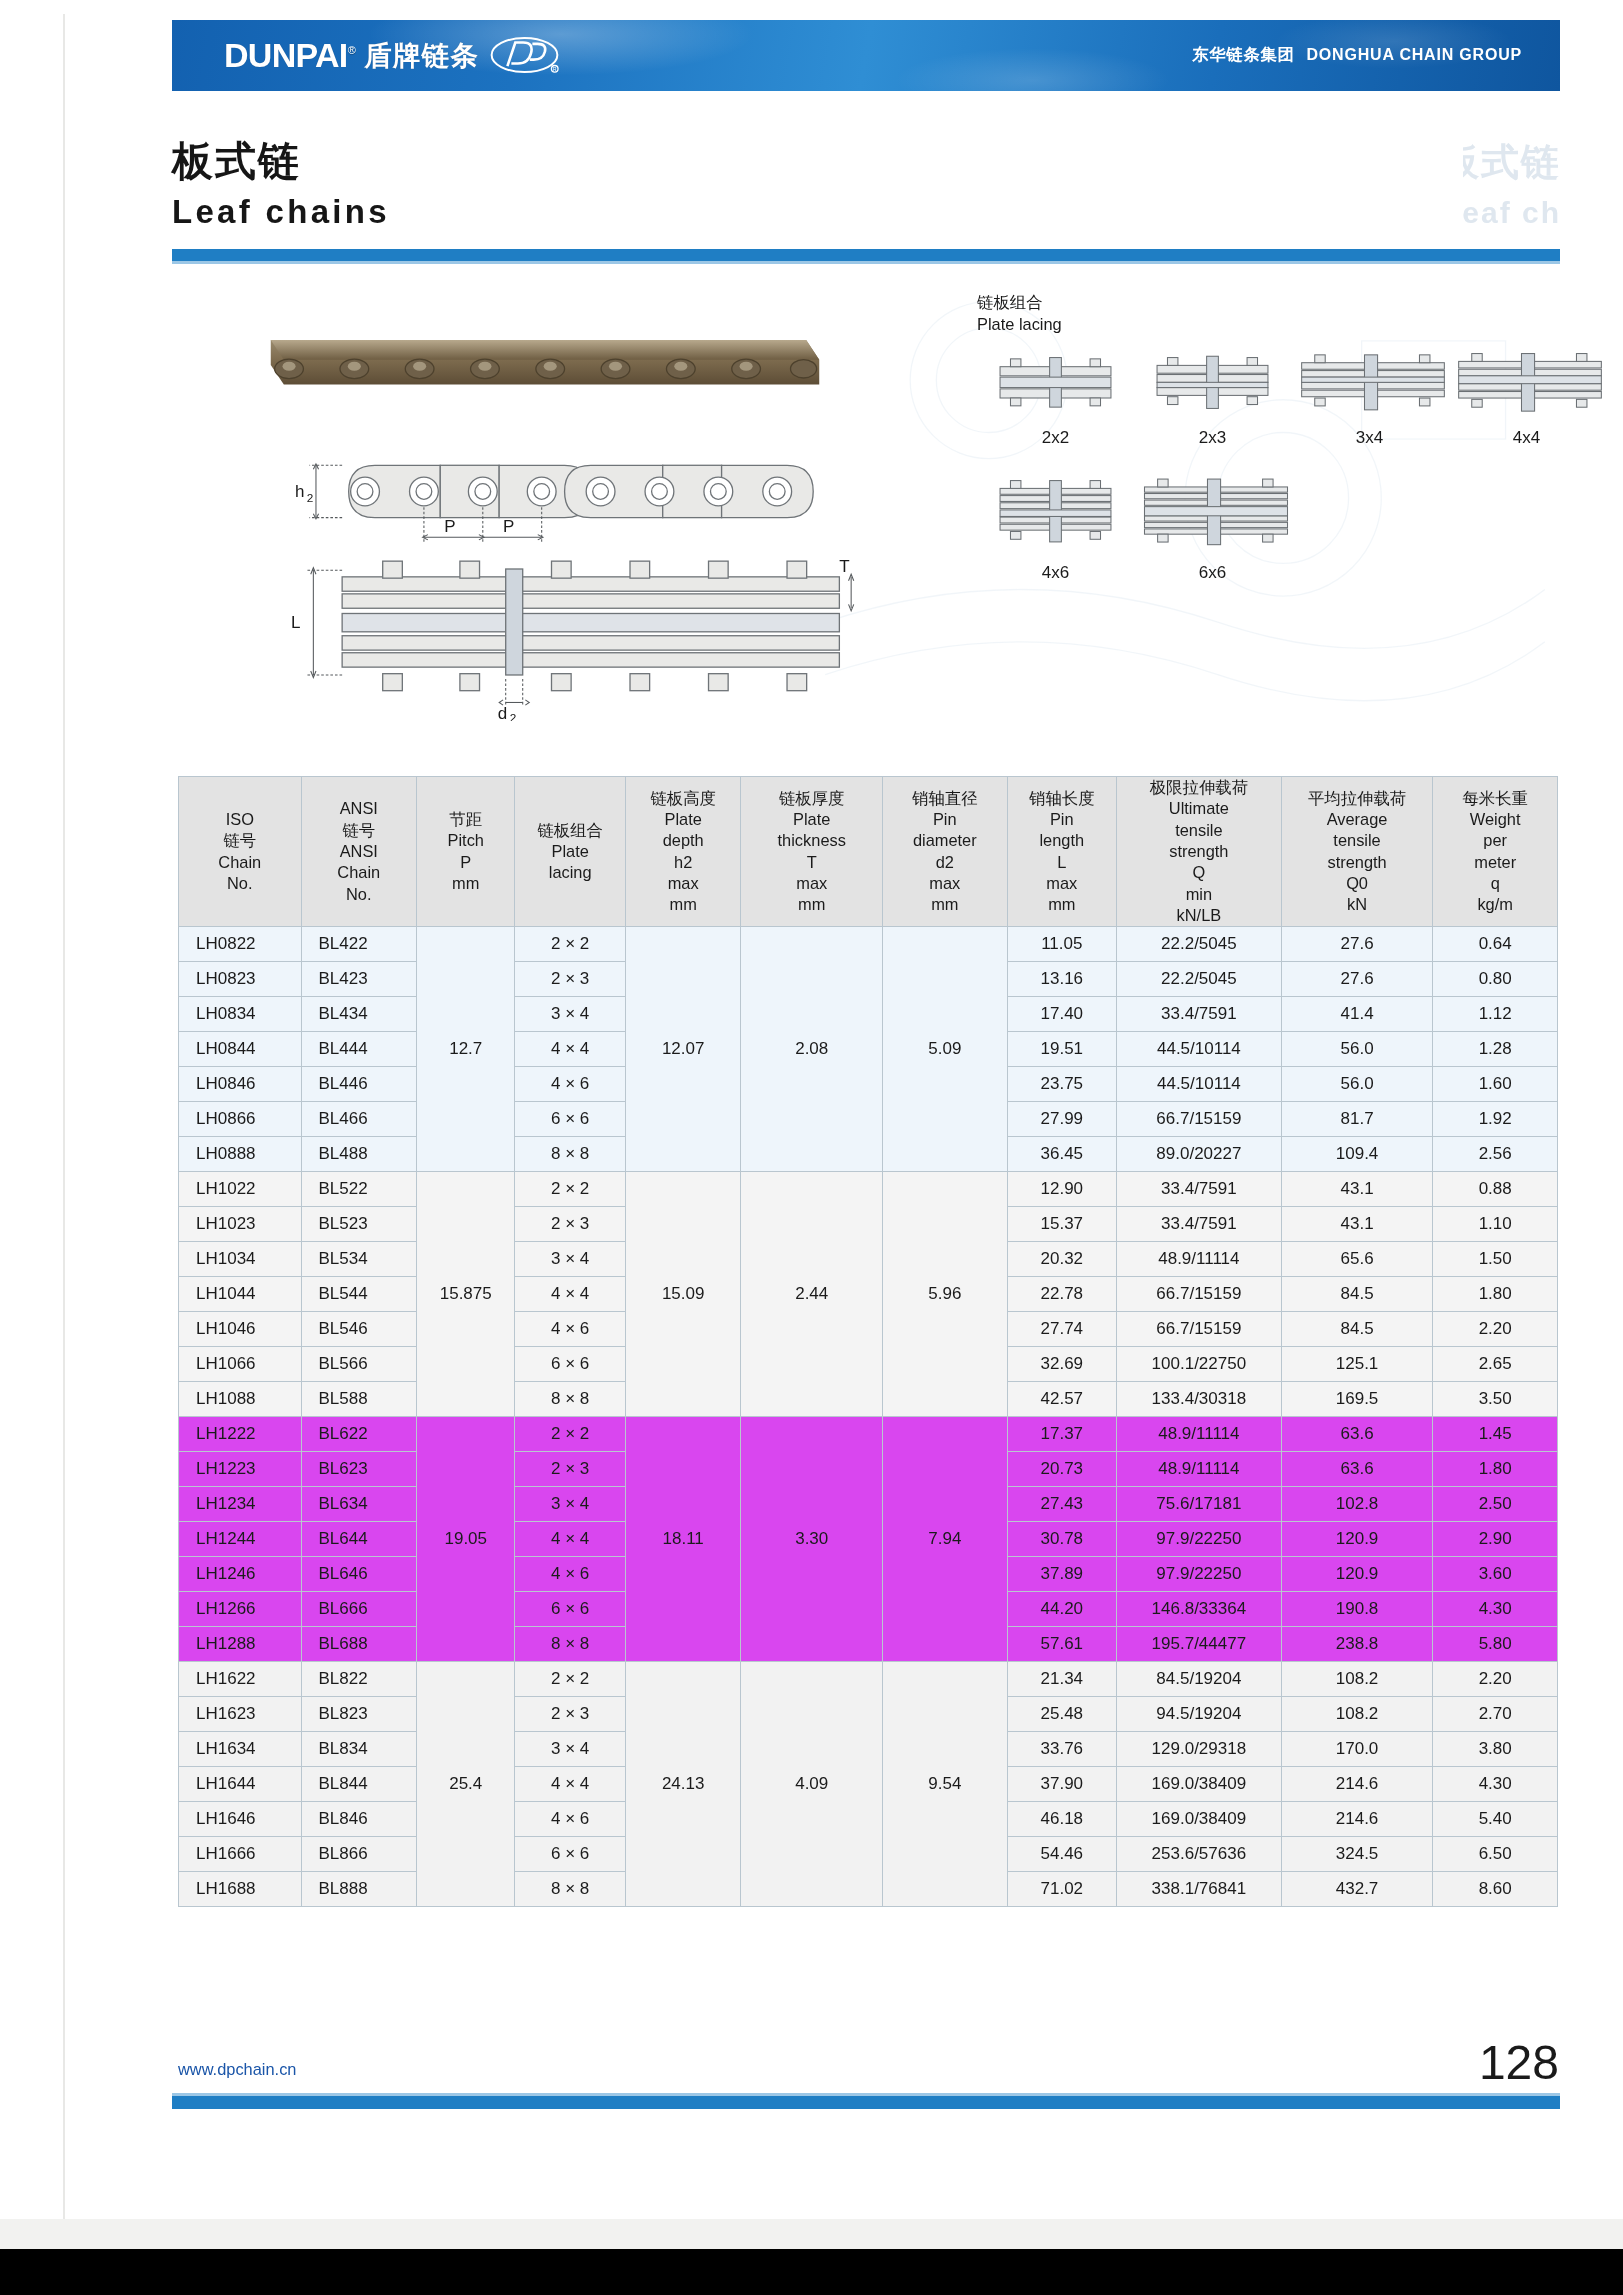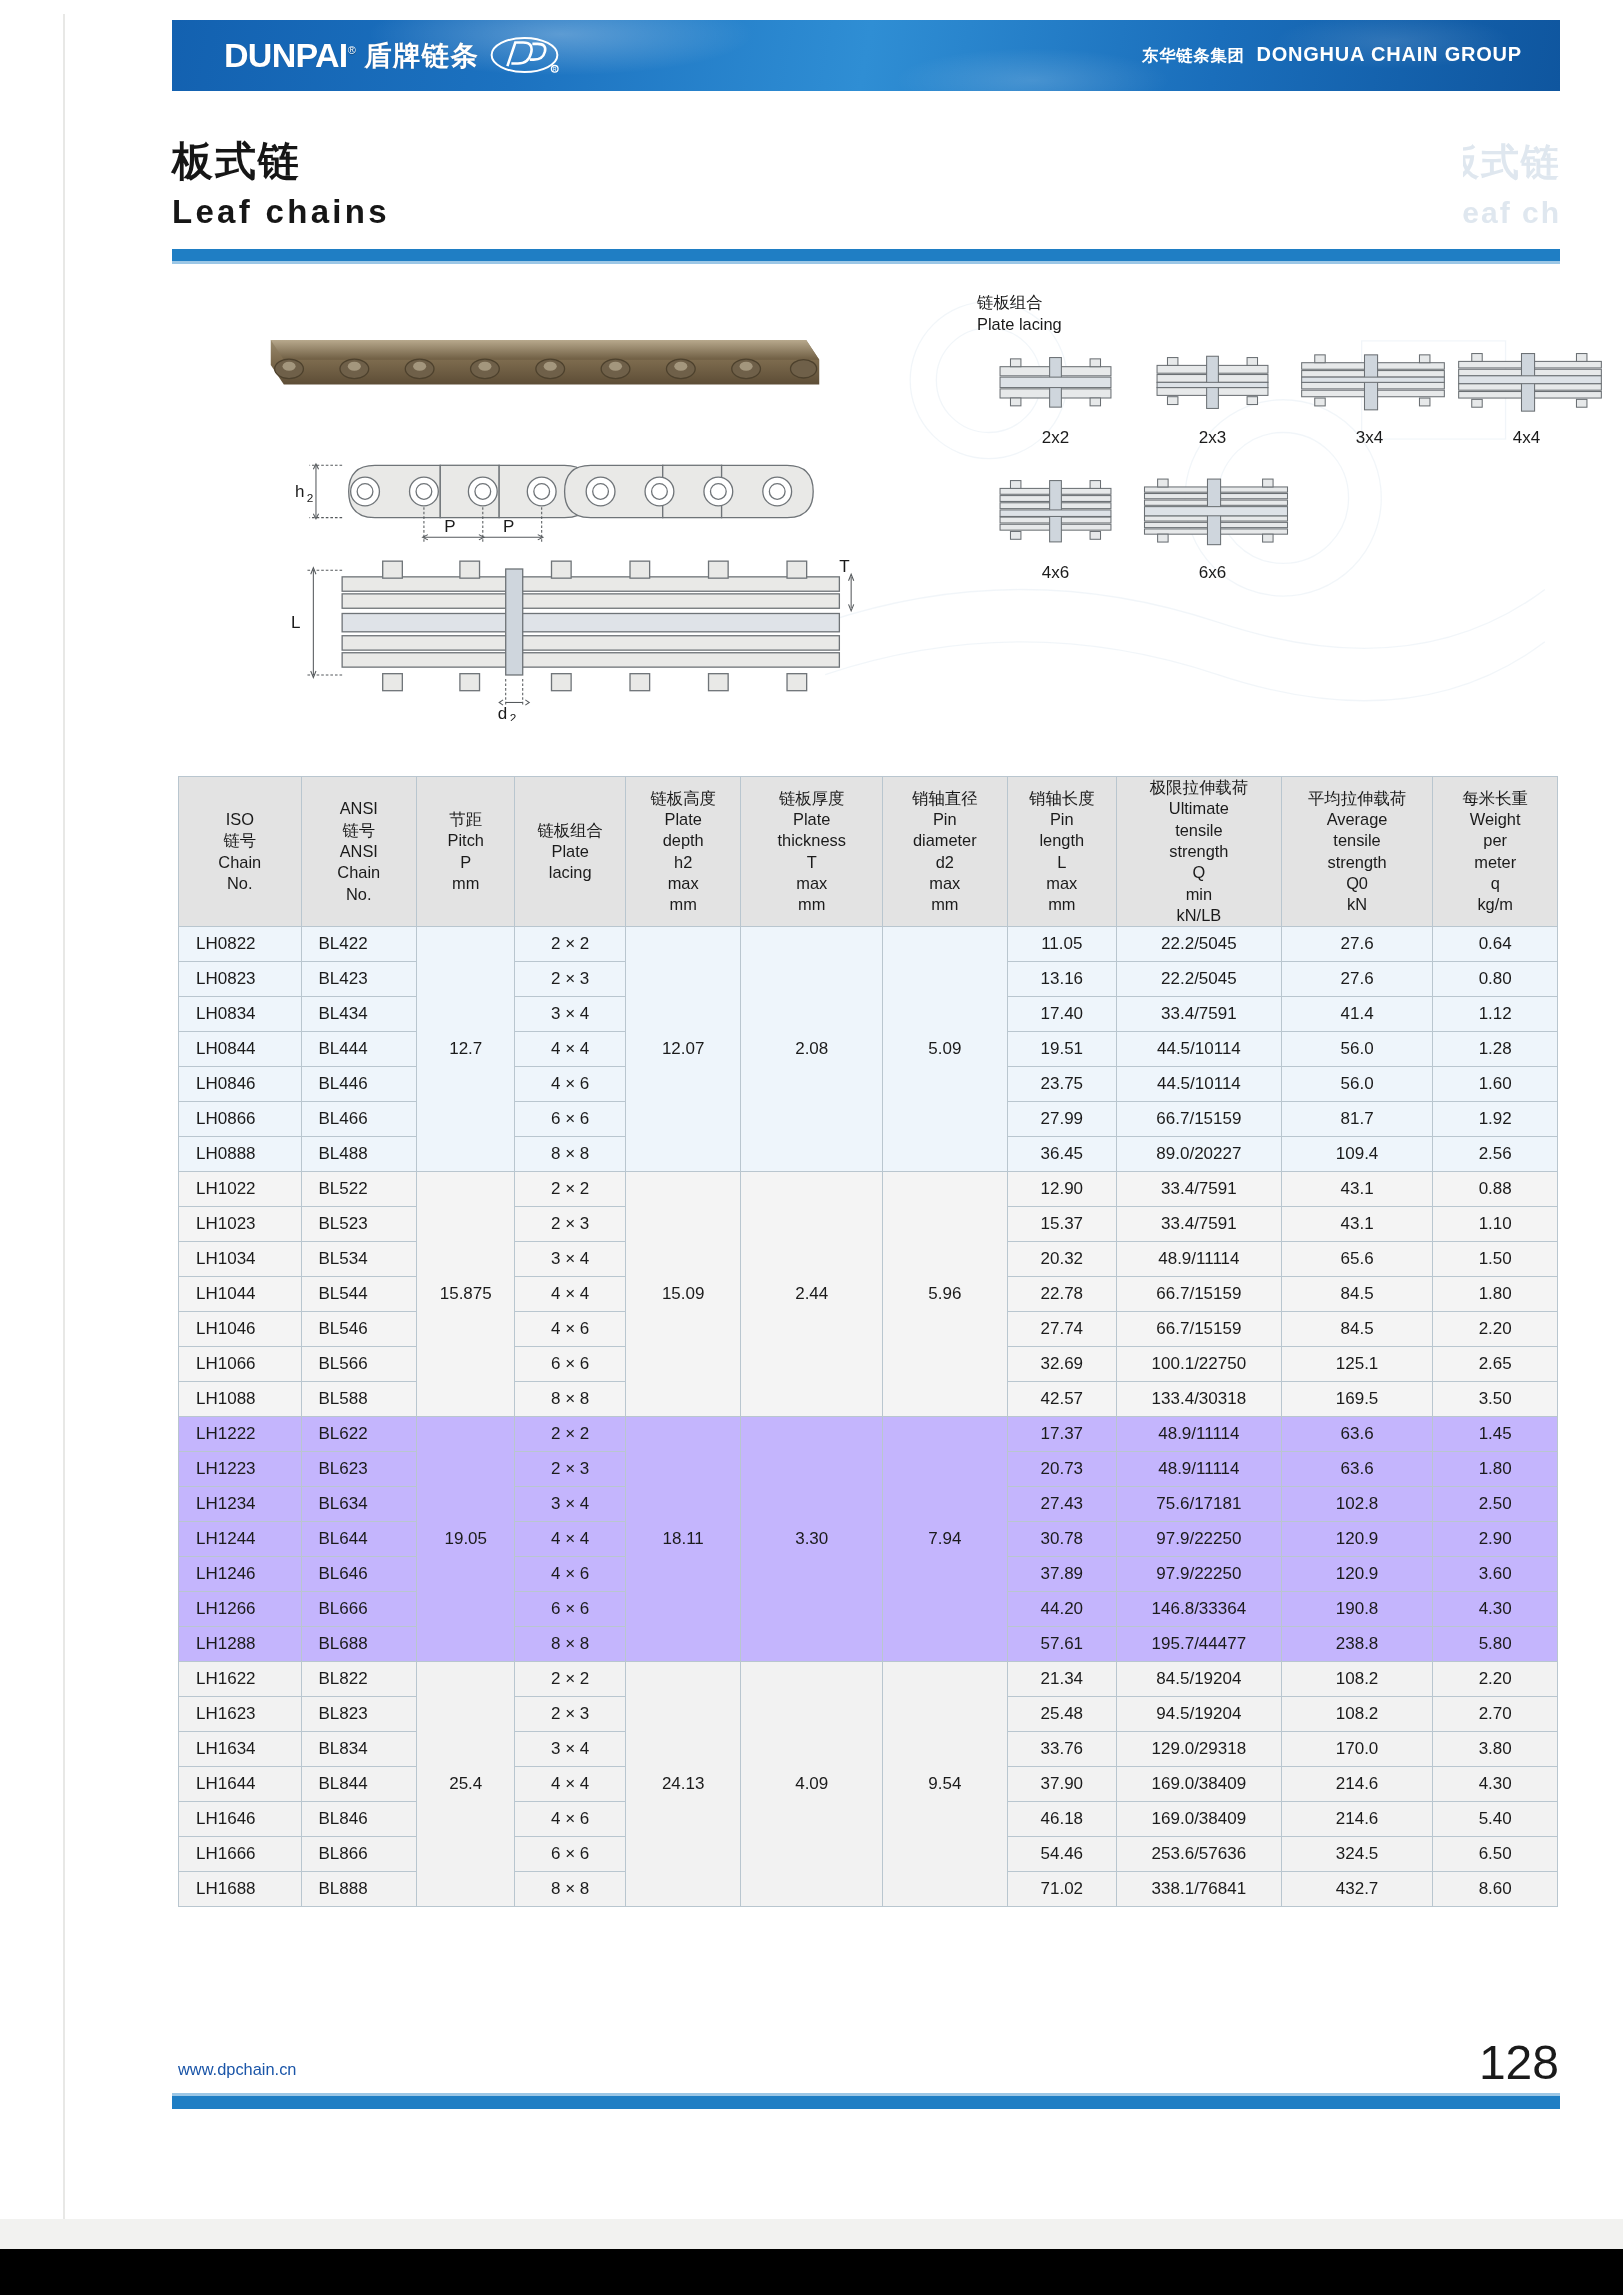--- a/index.html
+++ b/index.html
@@ -66,21 +66,21 @@
   }
   .logo-mark {
     position: relative; width: 71px; height: 41px;
   }
   .logo-mark svg { position: absolute; left: 0; top: 0; }
   .banner-right {
     position: absolute; right: 38px; top: 50%; transform: translateY(-50%);
     display: flex; align-items: baseline; gap: 11.8px; z-index: 2;
   }
   .banner-right .cn { font-size: 16.4px; color: #ffffff; font-weight: bold; letter-spacing: 0.7px; }
-  .banner-right .en { font-size: 20px; color: #ffffff; font-weight: bold; letter-spacing: 0.8px; }
+  .banner-right .en { font-size: 16px; color: #ffffff; font-weight: bold; letter-spacing: 0.8px; }
 
   
   .title-cn {
     position: absolute; left: 172px; top: 134px;
     font-size: 41px; font-weight: bold; color: #161616; letter-spacing: 2px;
   }
   .title-en {
     position: absolute; left: 172px; top: 193px;
     font-size: 33px; font-weight: bold; color: #161616; letter-spacing: 3.3px;
   }
@@ -140,21 +140,21 @@
   }
   .hdr-cn { display: block; font-size: 16.4px; }
   .hdr-en { display: block; font-size: 16.4px; }
   .hdr-sym { display: block; font-size: 16.4px; }
   .hdr-unit { display: block; font-size: 16.4px; }
 
   tbody td { height: 35px; padding: 0 6.5px; }
   tbody td.left { text-align: left; padding-left: 17px; }
   tbody tr.band-a td { background: #eef5fb; }
   tbody tr.band-b td { background: #f4f4f4; }
-  tbody tr.band-c td { background: #c4b5fd; }
+  tbody tr.band-c td { background: #d946ef; }
   tbody tr.band-d td { background: #f2f2f2; }
 
   .col-iso  { width: 122px; }
   .col-ansi { width: 115px; }
   .col-p    { width: 98px; }
   .col-lac  { width: 110px; }
   .col-h2   { width: 115px; }
   .col-t    { width: 141px; }
   .col-d2   { width: 124px; }
   .col-l    { width: 109px; }

